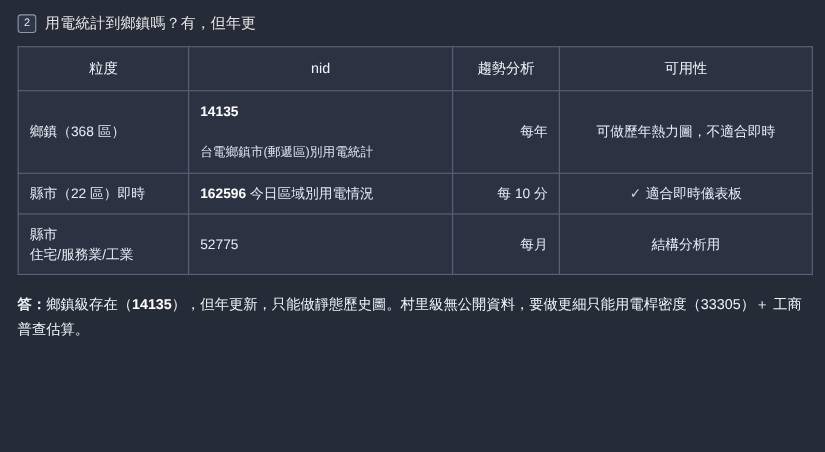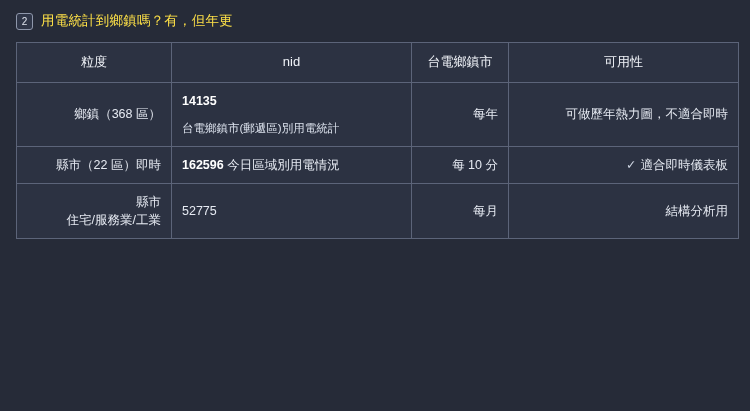--- a/index.html
+++ b/index.html
@@ -36,21 +36,21 @@
     border: 1px solid #8e97ab;
     border-radius: 3px;
     color: #dfe4ee;
     font-size: 10px;
     line-height: 15px;
     text-align: center;
     background: #2f3648;
   }
   .heading-text {
     font-size: 13.5px;
-    color: #fde047;
+    color: #e5e5e5;
     letter-spacing: .2px;
   }
   
   table.matrix {
     border-collapse: collapse;
     width: 722px;
     margin-left: 2px;
     table-layout: fixed;
     background: #2c3242;
   }
@@ -69,32 +69,32 @@
     font-size: 13px;
     color: #f0f3f8;
     padding: 10px 12px;
     background: #2c3242;
   }
   col.c-gran { width: 155px; }
   col.c-nid  { width: 240px; }
   col.c-freq { width: 97px; }
   col.c-use  { width: 230px; }
 
-  td.cell-gran { text-align: right; }
+  td.cell-gran { text-align: left; }
   td.cell-nid  { text-align: left; }
   td.cell-freq { text-align: right; }
-  td.cell-use  { text-align: right; }
+  td.cell-use  { text-align: center; }
 
   .nid-strong {
     font-weight: bold;
     color: #ffffff;
   }
   .nid-sub {
     display: block;
-    margin-top: 10px;
+    margin-top: 21px;
     font-size: 11.5px;
     color: #dbe1ec;
   }
   .nid-inline-note {
     font-weight: normal;
     color: #e6eaf2;
   }
   .check {
     color: #cfd6e3;
     margin-right: 4px;
@@ -126,21 +126,21 @@
     <colgroup>
       <col class="c-gran">
         <col class="c-nid">
         <col class="c-freq">
         <col class="c-use">
     </colgroup>
     <thead>
       <tr>
         <th>粒度</th>
         <th>nid</th>
-        <th>台電鄉鎮市</th>
+        <th>趨勢分析</th>
         <th>可用性</th>
       </tr>
     </thead>
     <tbody>
 
       <tr>
         <td class="cell-gran">鄉鎮（368 區）</td>
         <td class="cell-nid">
           <span class="nid-strong">14135</span>
           <span class="nid-sub">台電鄉鎮市(郵遞區)別用電統計</span>
@@ -168,14 +168,17 @@
         <td class="cell-freq">每月</td>
         <td class="cell-use">結構分析用</td>
       </tr>
 
 
 
 
     </tbody>
   </table>
 
+  <div class="note">
+    <span class="lead">答：</span><span>鄉鎮級存在（</span><b>14135</b><span>），但年更新，只能做靜態歷史圖。村里級無公開資料，要做更細只能用電桿密度</span><span>（33305）＋ 工商普查估算。</span>
+  </div>
 
 </div>
 
 </body></html>

